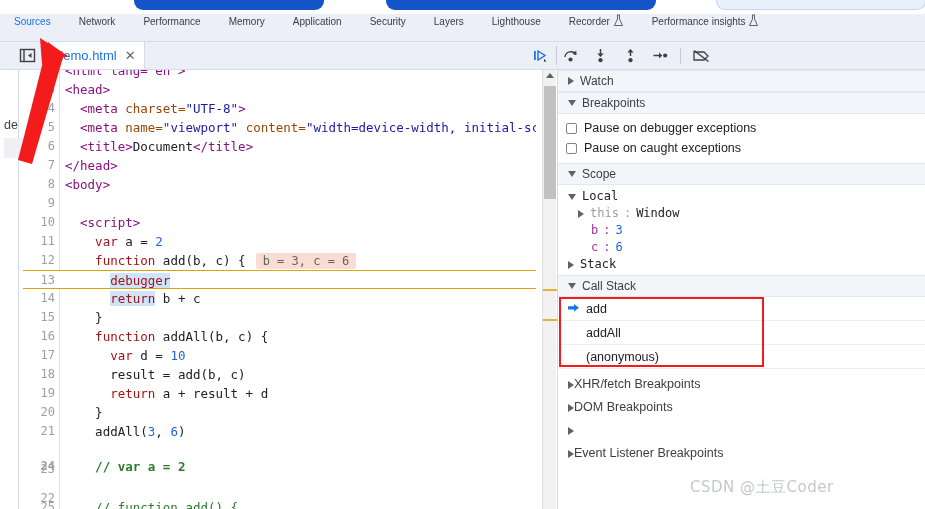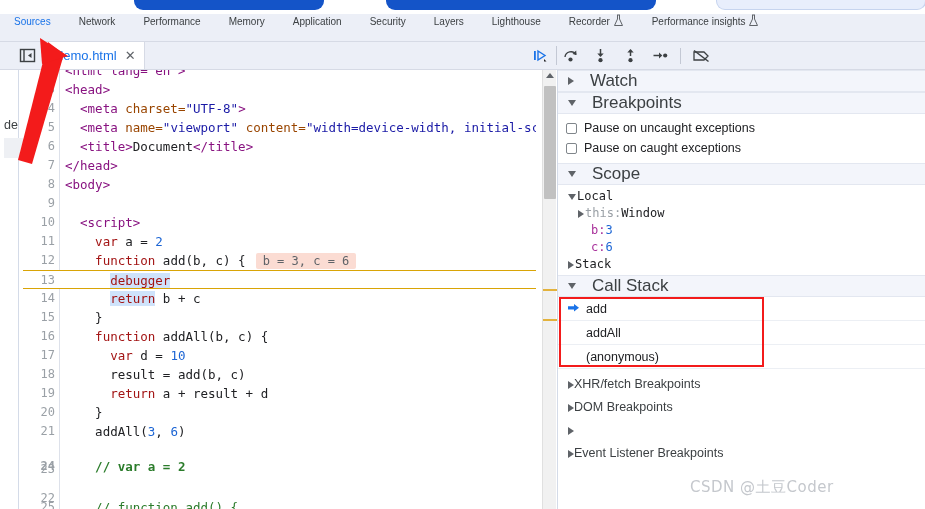--- a/index.html
+++ b/index.html
@@ -146,38 +146,38 @@
 
   
   #sidebar {
     position:absolute; left:557px; top:70px; width:368px; height:439px;
     background:#ffffff; border-left:1px solid #d4dbe8;
     overflow:hidden;
   }
   .sect-head {
     height:22px; line-height:22px;
     background:#f3f5fb; border-bottom:1px solid #e3e7f0; border-top:1px solid #e3e7f0;
-    font-size:17px; color:#3c4043;
+    font-size:12px; color:#3c4043;
     padding-left:10px;
-    display:flex; align-items:center; gap:16px;
+    display:flex; align-items:center; gap:6px;
   }
   .tri { width:0;height:0; display:inline-block; }
   .tri.closed { border-top:4.5px solid transparent; border-bottom:4.5px solid transparent; border-left:6px solid #5f6368; }
   .tri.open { border-left:4.5px solid transparent; border-right:4.5px solid transparent; border-top:6px solid #5f6368; }
 
   .cbrow {
     height:20px; display:flex; align-items:center; gap:7px;
     padding-left:8px; font-size:12.5px; color:#202124;
   }
   .cbox {
     width:11px; height:11px; border:1px solid #80868b; border-radius:2px; background:#fff;
   }
 
   .scope-body { padding:3px 0 2px 0; font-family:"DejaVu Sans Mono", monospace; font-size:12px; }
-  .sc-row { height:17px; line-height:17px; display:flex; align-items:center; padding-left:10px; }
+  .sc-row { height:17px; line-height:17px; display:flex; align-items:center; gap:5px; padding-left:10px; }
   .sc-row .tri { margin-right:1px; }
   .sc-name-local { color:#202124; }
   .sc-this { color:#9aa0a6; }
   .sc-val-obj { color:#202124; }
   .sc-prop { color:#a8309a; }
   .sc-num { color:#1c65d4; }
 
   .cs-row {
     height:24px; line-height:24px; font-size:12.5px; color:#202124;
     padding-left:10px; border-bottom:1px solid #eceff4;
@@ -428,21 +428,21 @@
     <span>Watch</span>
   </div>
 
   <div class="sect-head">
     <span class="tri open"></span>
     <span>Breakpoints</span>
   </div>
   <div style="padding:4px 0 5px 0;">
     <div class="cbrow">
       <span class="cbox"></span>
-      <span>Pause on uncaught exceptions</span>
+      <span>Pause on debugger exceptions</span>
     </div>
     <div class="cbrow">
       <span class="cbox"></span>
       <span>Pause on caught exceptions</span>
     </div>
   </div>
 
   <div class="sect-head">
     <span class="tri open"></span>
     <span>Scope</span>

